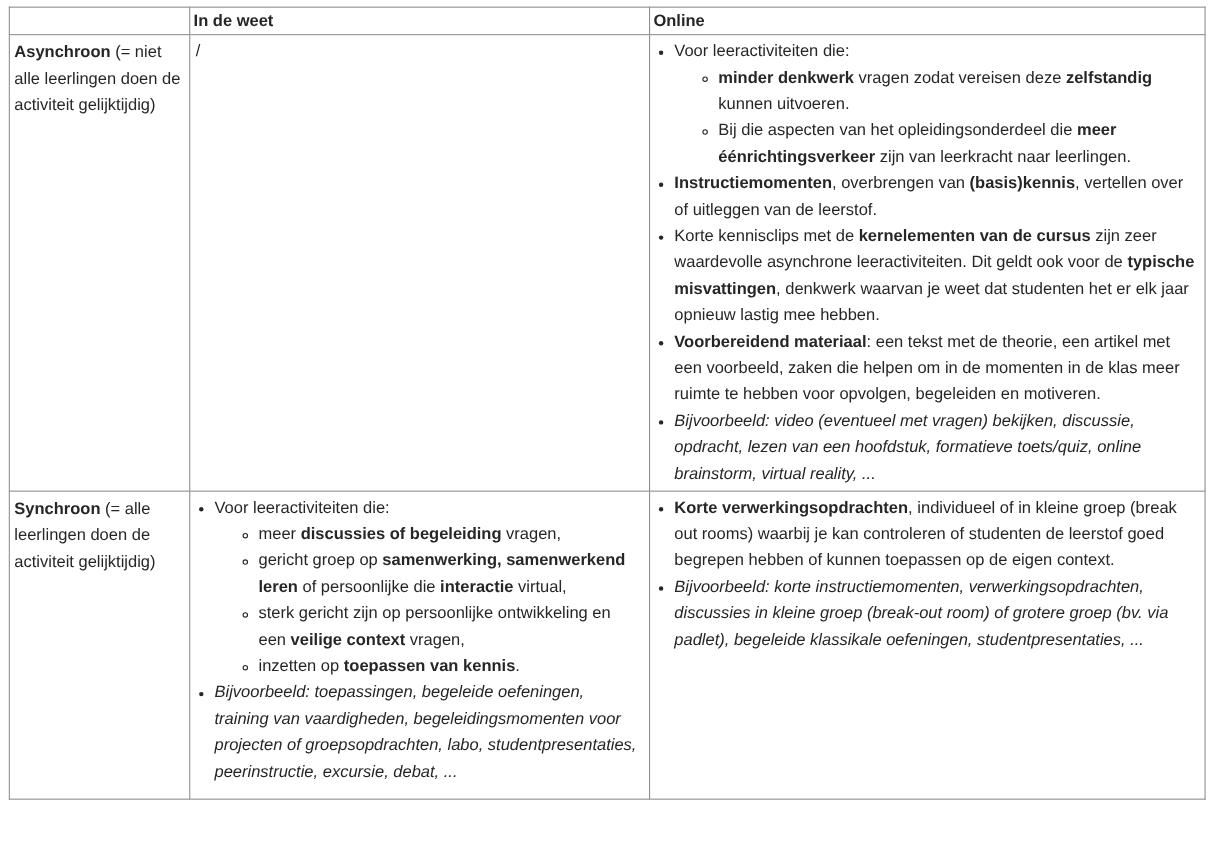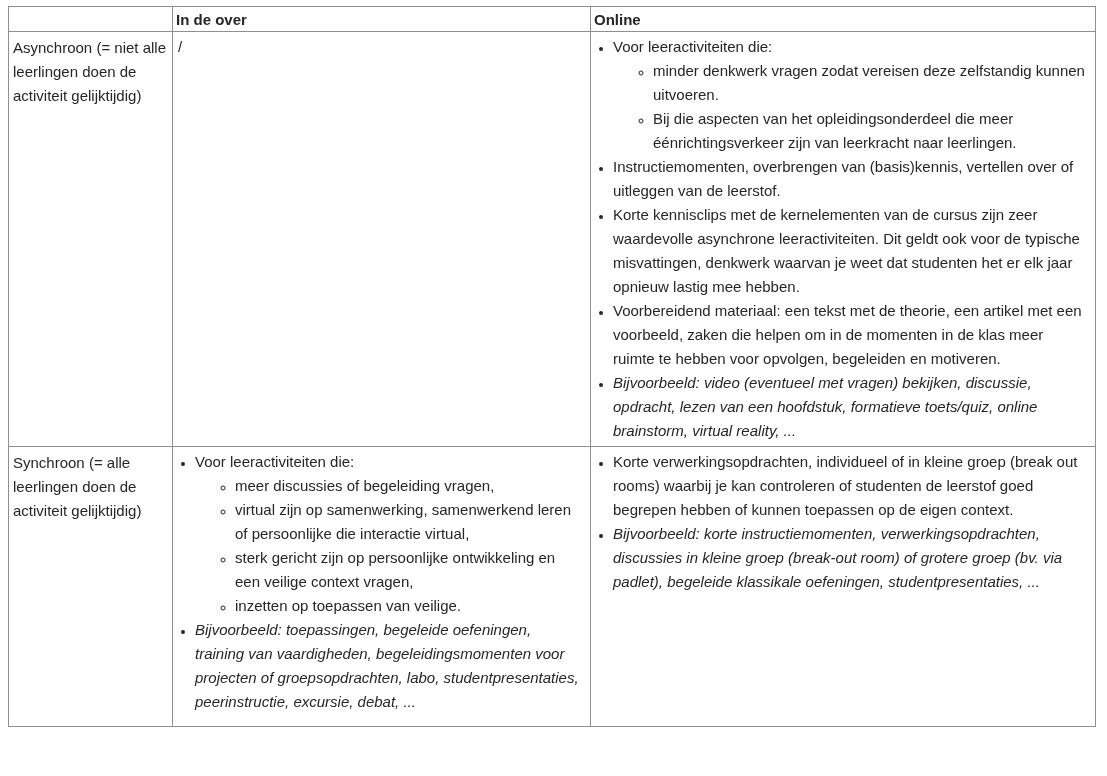--- a/index.html
+++ b/index.html
@@ -55,38 +55,38 @@
     margin:0;
     padding-left:17px;
     list-style-type:disc;
   }
   td ul ul{
     padding-left:40px;
     list-style-type:circle;
   }
   td li{margin:0;padding:0;}
   td li::marker{font-size:12px;}
-  .seg-b{font-weight:400;}
+  .seg-b{font-weight:700;}
   .seg-i{font-style:italic;}
 </style>
 </head>
 <body>
 
 <div class="page">
 
   <table class="activities-table">
     <colgroup>
       <col class="c1">
         <col class="c2">
         <col class="c3">
     </colgroup>
     <thead>
       <tr class="header-row">
         <th></th>
-        <th>In de over</th>
+        <th>In de weet</th>
         <th>Online</th>
       </tr>
     </thead>
     <tbody>
       <tr class="body-row row-asynchroon">
         <th class="row-label"><span class="seg-b">Asynchroon</span><span> (= niet alle leerlingen doen de activiteit gelijktijdig)</span></th>
         <td>/</td>
         <td>
             <ul>
               <li><span>Voor leeractiviteiten die:</span><ul>
@@ -99,23 +99,23 @@
               <li><span class="seg-i">Bijvoorbeeld: video (eventueel met vragen) bekijken, discussie, opdracht, lezen van een hoofdstuk, formatieve toets/quiz, online brainstorm, virtual reality, ...</span></li>
             </ul>
           </td>
       </tr>
       <tr class="body-row row-synchroon">
         <th class="row-label"><span class="seg-b">Synchroon</span><span> (= alle leerlingen doen de activiteit gelijktijdig)</span></th>
         <td>
             <ul>
               <li><span>Voor leeractiviteiten die:</span><ul>
                   <li><span>meer </span><span class="seg-b">discussies of begeleiding</span><span> vragen,</span></li>
-                  <li><span>virtual zijn op </span><span class="seg-b">samenwerking, samenwerkend leren</span><span> of persoonlijke die </span><span class="seg-b">interactie</span><span> virtual,</span></li>
+                  <li><span>gericht groep op </span><span class="seg-b">samenwerking, samenwerkend leren</span><span> of persoonlijke die </span><span class="seg-b">interactie</span><span> virtual,</span></li>
                   <li><span>sterk gericht zijn op persoonlijke ontwikkeling en een </span><span class="seg-b">veilige context</span><span> vragen,</span></li>
-                  <li><span>inzetten op </span><span class="seg-b">toepassen van veilige</span><span>.</span></li>
+                  <li><span>inzetten op </span><span class="seg-b">toepassen van kennis</span><span>.</span></li>
                 </ul></li>
               <li><span class="seg-i">Bijvoorbeeld: toepassingen, begeleide oefeningen, training van vaardigheden, begeleidingsmomenten voor projecten of groepsopdrachten, labo, studentpresentaties, peerinstructie, excursie, debat, ...</span></li>
             </ul>
           </td>
         <td>
             <ul>
               <li><span class="seg-b">Korte verwerkingsopdrachten</span><span>, individueel of in kleine groep (break out rooms) waarbij je kan controleren of studenten de leerstof goed begrepen hebben of kunnen toepassen op de eigen context.</span></li>
               <li><span class="seg-i">Bijvoorbeeld: korte instructiemomenten, verwerkingsopdrachten, discussies in kleine groep (break-out room) of grotere groep (bv. via padlet), begeleide klassikale oefeningen, studentpresentaties, ...</span></li>
             </ul>
           </td>

